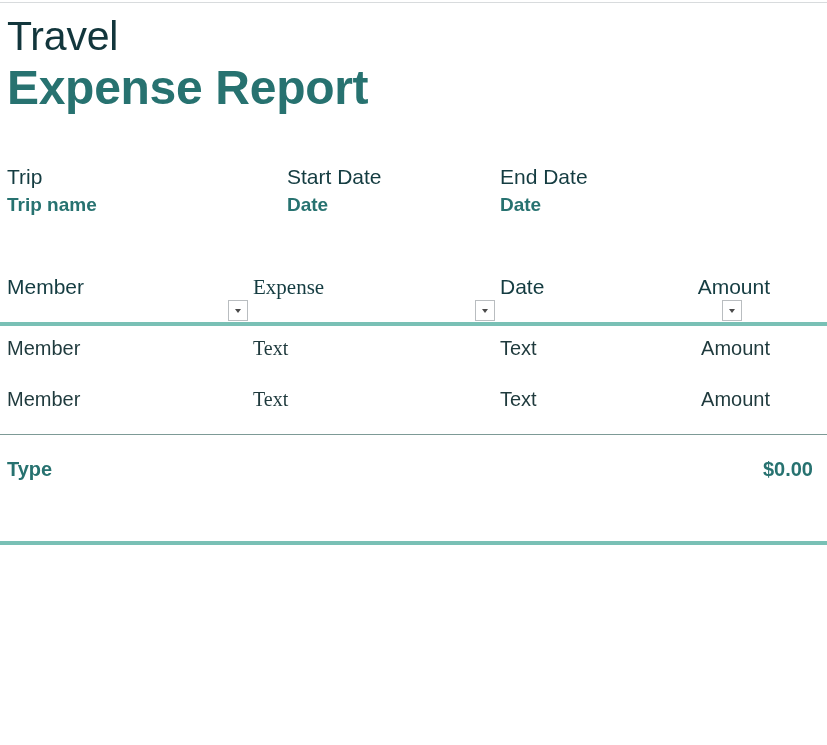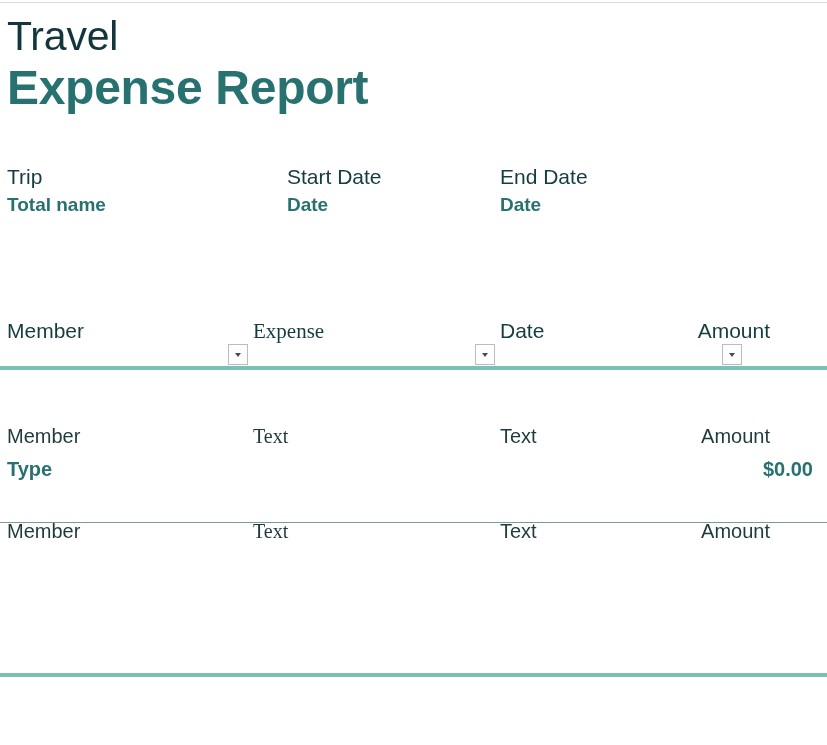--- a/index.html
+++ b/index.html
@@ -93,21 +93,20 @@
   .table {
     position: absolute;
     left: 0;
     top: 270px;
     width: 827px;
   }
   .trow {
     position: relative;
     width: 777px;
     height: 51px;
-    margin-top: 44px;
   }
   .thead {
     height: 52px;
   }
   .thead .cell {
     font-size: 21px;
     font-weight: 400;
     color: #143c41;
     top: 3px;
   }
@@ -210,21 +209,21 @@
 
   <div class="title-block">
     <div class="title-main">Travel</div>
     <div class="title-sub">Expense Report</div>
   </div>
 
   <div class="trip-info">
 
     <div class="field field-0">
       <div class="field-label">Trip</div>
-      <div class="field-value">Total name</div>
+      <div class="field-value">Trip name</div>
     </div>
 
     <div class="field field-1">
       <div class="field-label">Start Date</div>
       <div class="field-value">Date</div>
     </div>
 
     <div class="field field-2">
       <div class="field-label">End Date</div>
       <div class="field-value">Date</div>

